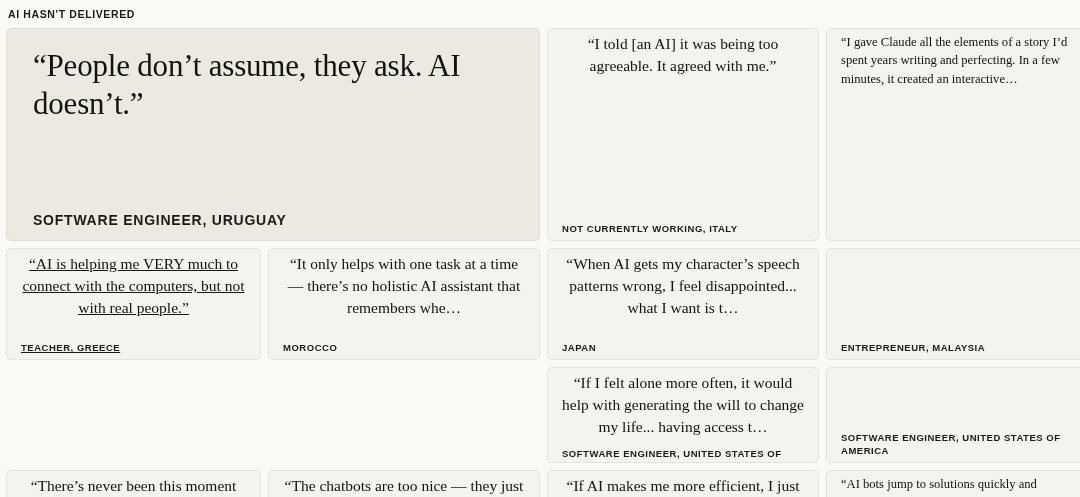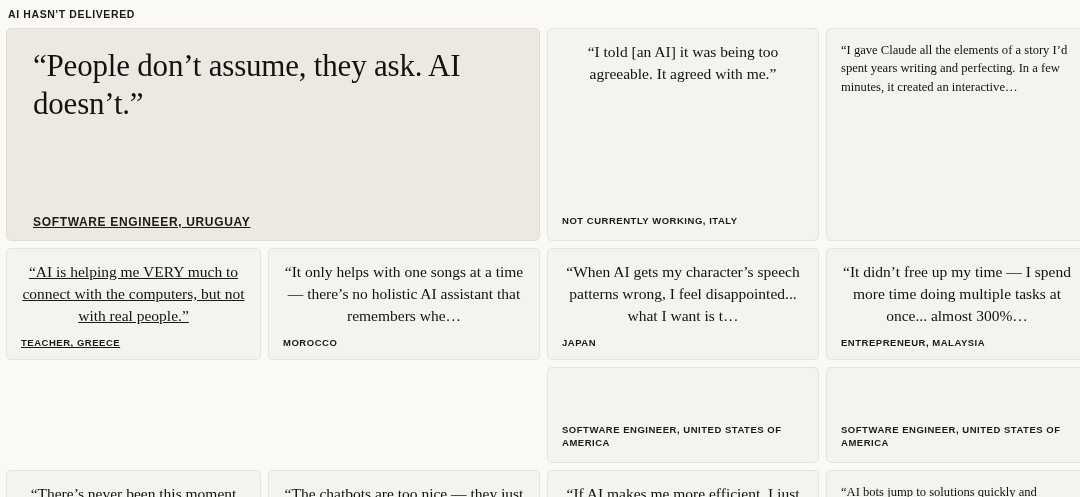--- a/index.html
+++ b/index.html
@@ -35,21 +35,21 @@
     grid-template-columns: 255px 272px 272px 262px;
     grid-template-rows: 213px 112px 96px;
     gap: 7px;
     width: 1068px;
   }
   .card {
     background: #ebe9e2;
     border: 1px solid #e0ddd4;
     border-radius: 5px;
     box-sizing: border-box;
-    padding: 12px 14px;
+    padding: 4px 14px;
     display: flex;
     flex-direction: column;
     justify-content: space-between;
     overflow: hidden;
   }
   .card.light {
     background: #f4f3ef;
     border: 1px solid #e6e3da;
   }
   .card.feature {
@@ -82,23 +82,22 @@
   .attrib {
     font-size: 9.5px;
     font-weight: bold;
     letter-spacing: 0.055em;
     text-transform: uppercase;
     line-height: 1.35;
     color: #1a1a18;
     margin-top: auto;
   }
   .card.feature .attrib {
-    font-size: 12px;
+    font-size: 14px;
     margin-bottom: 2px;
-    text-decoration: underline;
   }
   .c-r1c3 { grid-column: 3; grid-row: 1; }
   .c-r1c4 { grid-column: 4; grid-row: 1; }
 </style>
 </head>
 <body>
 
 <div class="page">
 
   <div class="section-title">AI HASN'T DELIVERED</div>
@@ -118,35 +117,35 @@
     <div class="card light c-r1c4">
       <div class="quote small">“I gave Claude all the elements of a story I’d spent years writing and perfecting. In a few minutes, it created an interactive…</div>
     </div>
 
     <div class="card light" style="grid-column:3; grid-row:2;">
       <div class="quote">“When AI gets my character’s speech patterns wrong, I feel disappointed... what I want is t…</div>
       <div class="attrib">JAPAN</div>
     </div>
 
     <div class="card light" style="grid-column:4; grid-row:2;">
-      <div class="quote">“It didn’t free up my time — I spend more time doing multiple tasks at once... almost 300%…</div>
       <div class="attrib">ENTREPRENEUR, MALAYSIA</div>
     </div>
 
     <div class="card light" style="grid-column:1; grid-row:2;text-decoration:underline;">
       <div class="quote">“AI is helping me VERY much to connect with the computers, but not with real people.”</div>
       <div class="attrib">TEACHER, GREECE</div>
     </div>
 
     <div class="card light" style="grid-column:2; grid-row:2;">
-      <div class="quote">“It only helps with one songs at a time — there’s no holistic AI assistant that remembers whe…</div>
+      <div class="quote">“It only helps with one task at a time — there’s no holistic AI assistant that remembers whe…</div>
       <div class="attrib">MOROCCO</div>
     </div>
 
     <div class="card light" style="grid-column:3; grid-row:3;">
+      <div class="quote">“If I felt alone more often, it would help with generating the will to change my life... having access t…</div>
       <div class="attrib">SOFTWARE ENGINEER, UNITED STATES OF AMERICA</div>
     </div>
 
     <div class="card light" style="grid-column:4; grid-row:3;">
       <div class="attrib">SOFTWARE ENGINEER, UNITED STATES OF AMERICA</div>
     </div>
 
   </div>
 
   <div class="grid" style="grid-template-rows:96px; margin-top:7px;">

